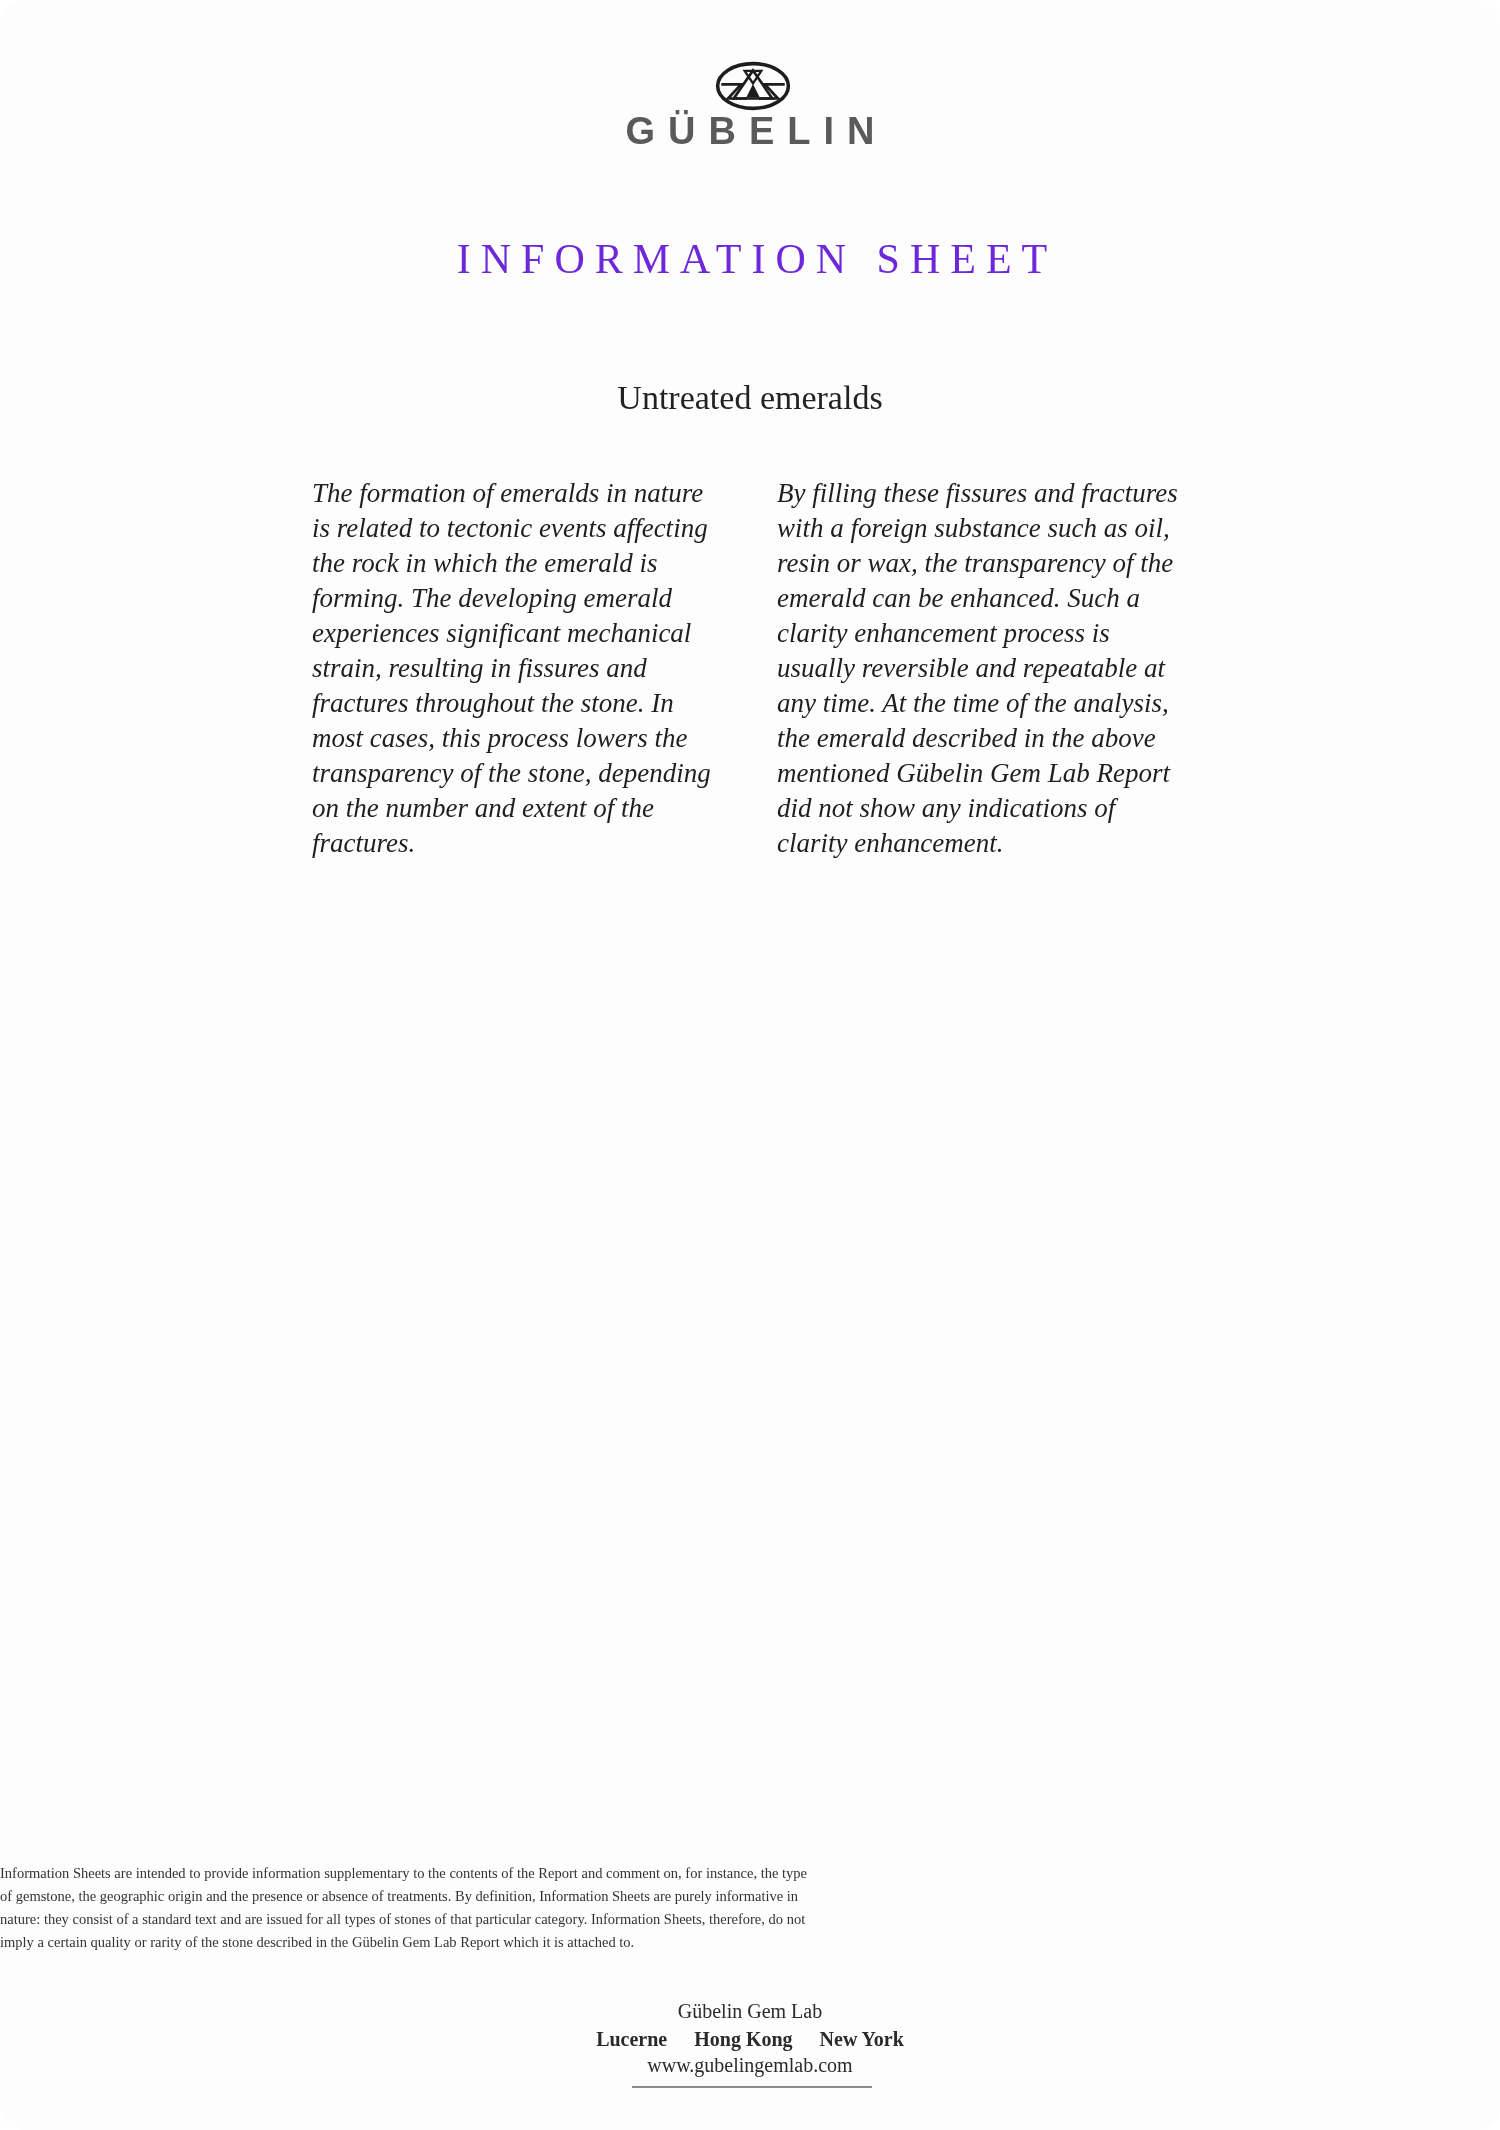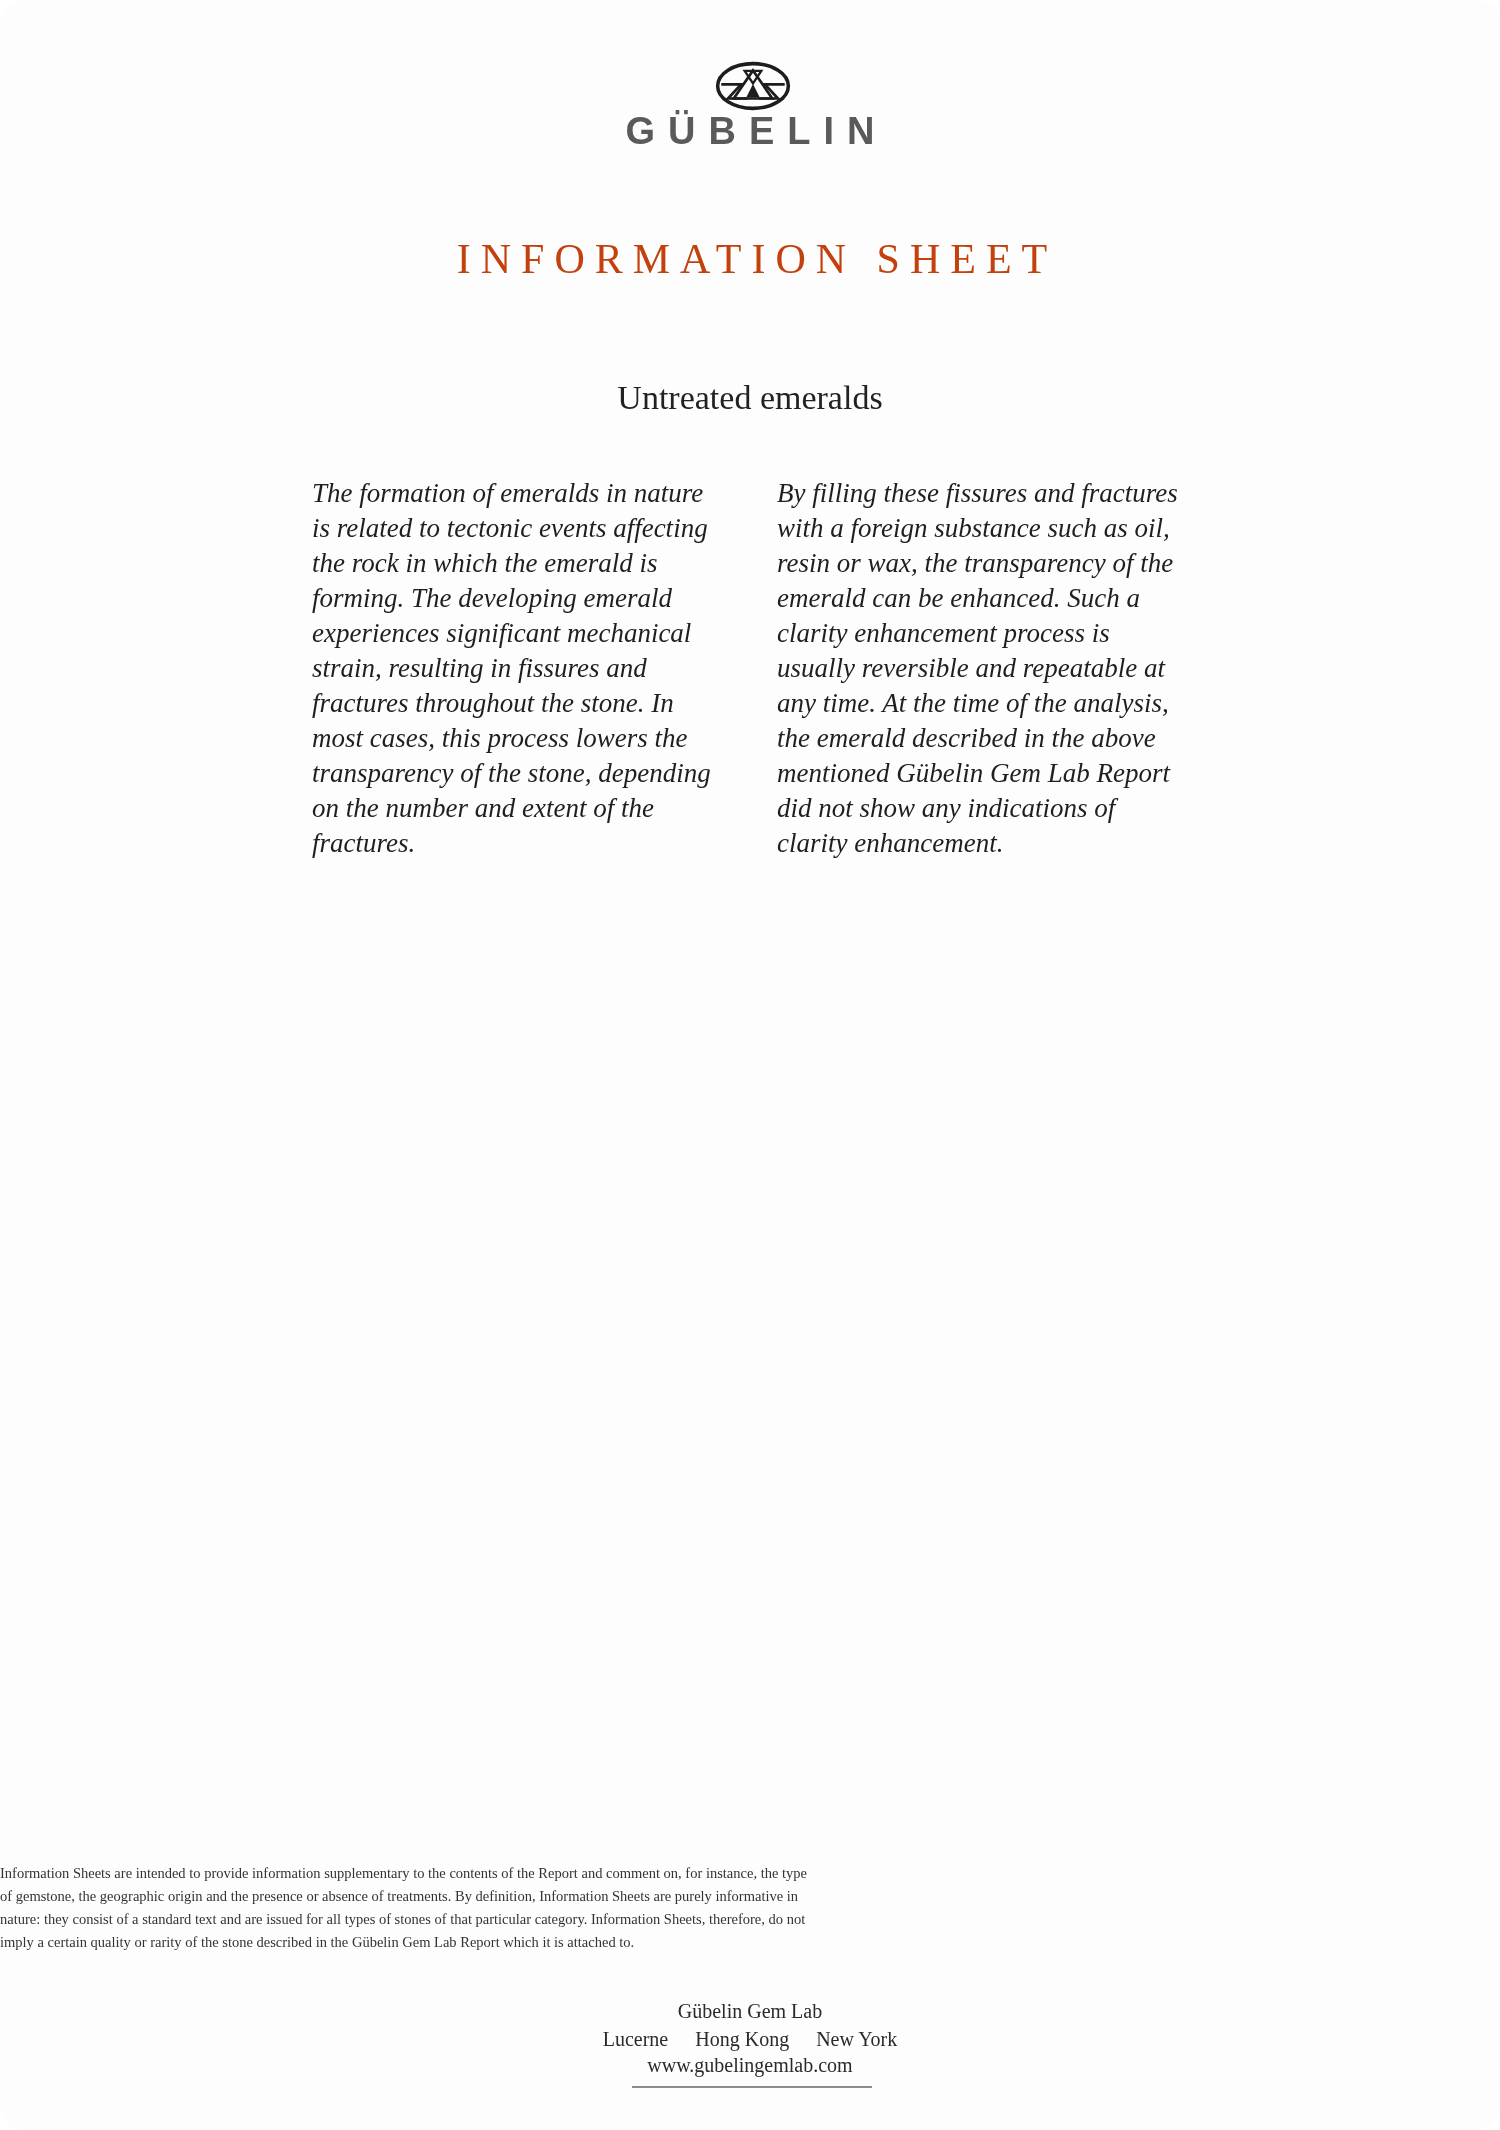--- a/index.html
+++ b/index.html
@@ -40,21 +40,21 @@
   }
   .sheet-title {
     position: absolute;
     left: 4px;
     right: 0;
     top: 234px;
     text-align: center;
     font-size: 42px;
     letter-spacing: 10px;
     line-height: 50px;
-    color: #c2410c;
+    color: #6d28d9;
     text-indent: 10px;
   }
   .report-reference {
     position: absolute;
     left: 0;
     right: 0;
     top: 303px;
     text-align: center;
     font-size: 32px;
     line-height: 40px;
@@ -96,21 +96,21 @@
     position: absolute;
     left: 0;
     right: 0;
     text-align: center;
     font-size: 20px;
     line-height: 26px;
     color: #2a2a2a;
   }
   .lab-name   { top: 1998px; }
   .lab-cities { top: 2026px; }
-  .lab-cities .city { display: inline-block; }
+  .lab-cities .city { display: inline-block; font-weight: bold; }
   .lab-cities .city + .city { margin-left: 22px; }
   .website    { top: 2052px; }
   .footer-rule {
     position: absolute;
     left: 632px;
     top: 2086px;
     width: 240px;
     height: 2px;
     background: #8c8c8c;
     border: none;

